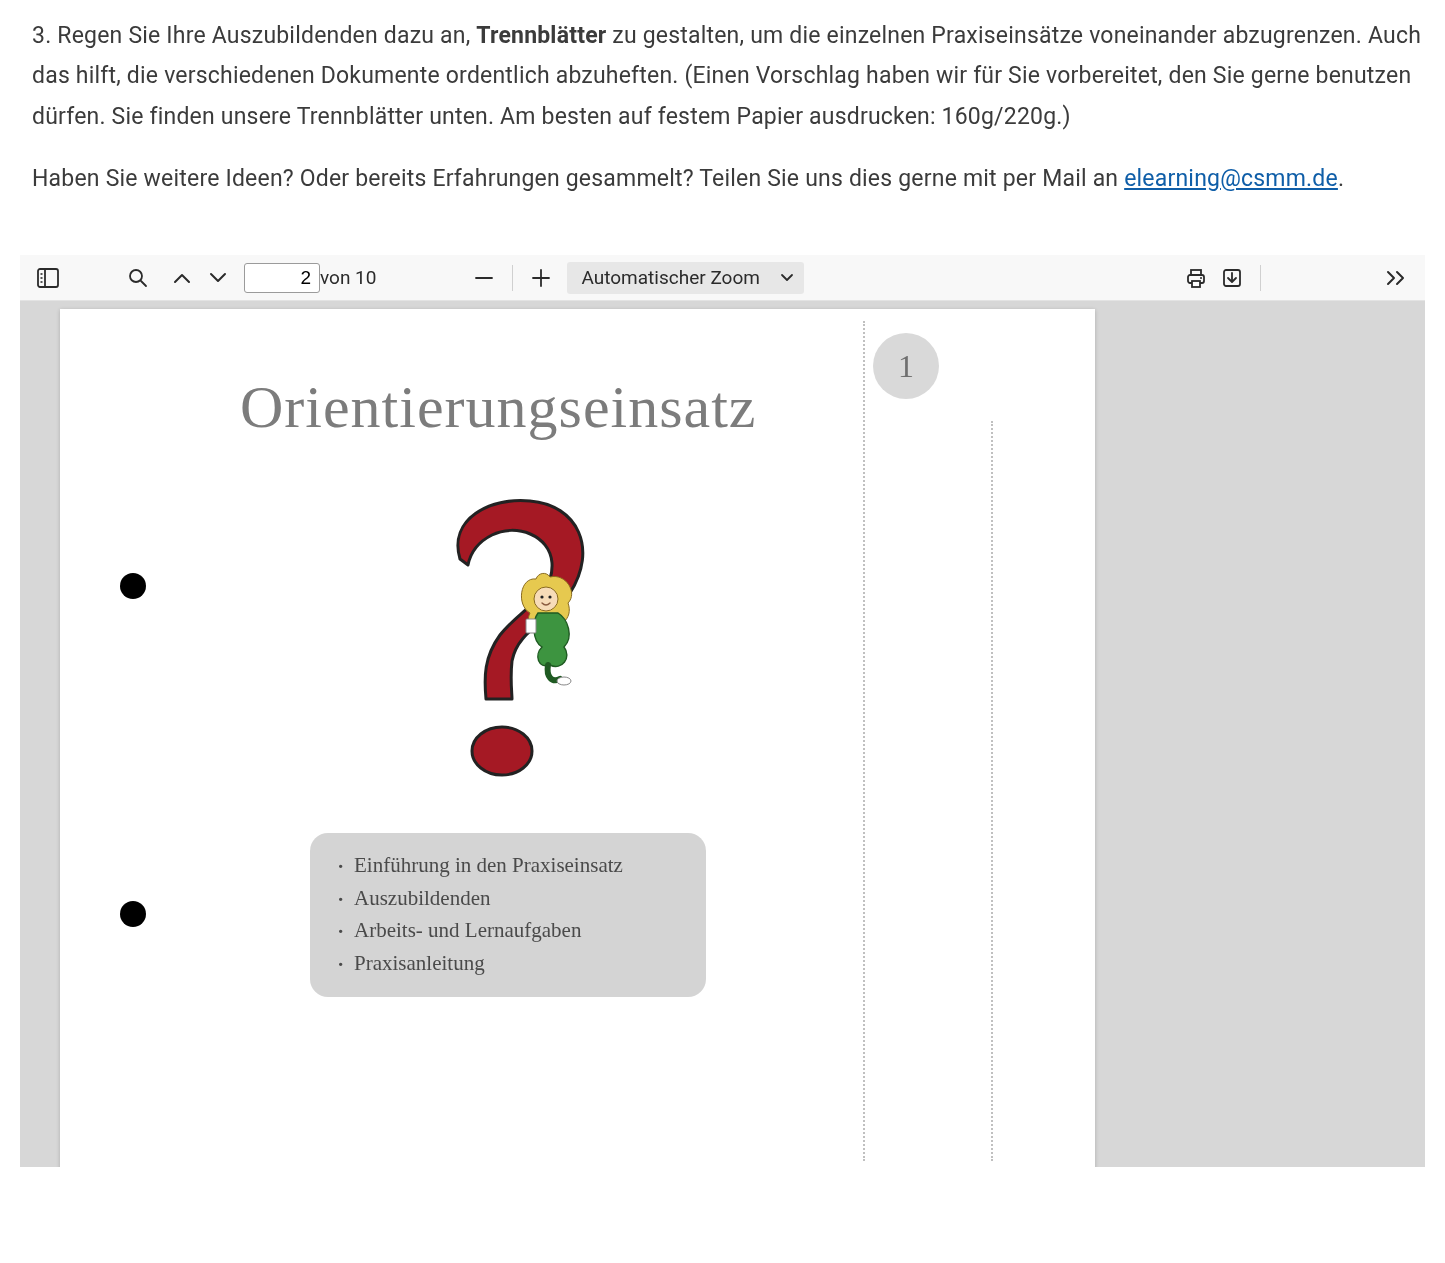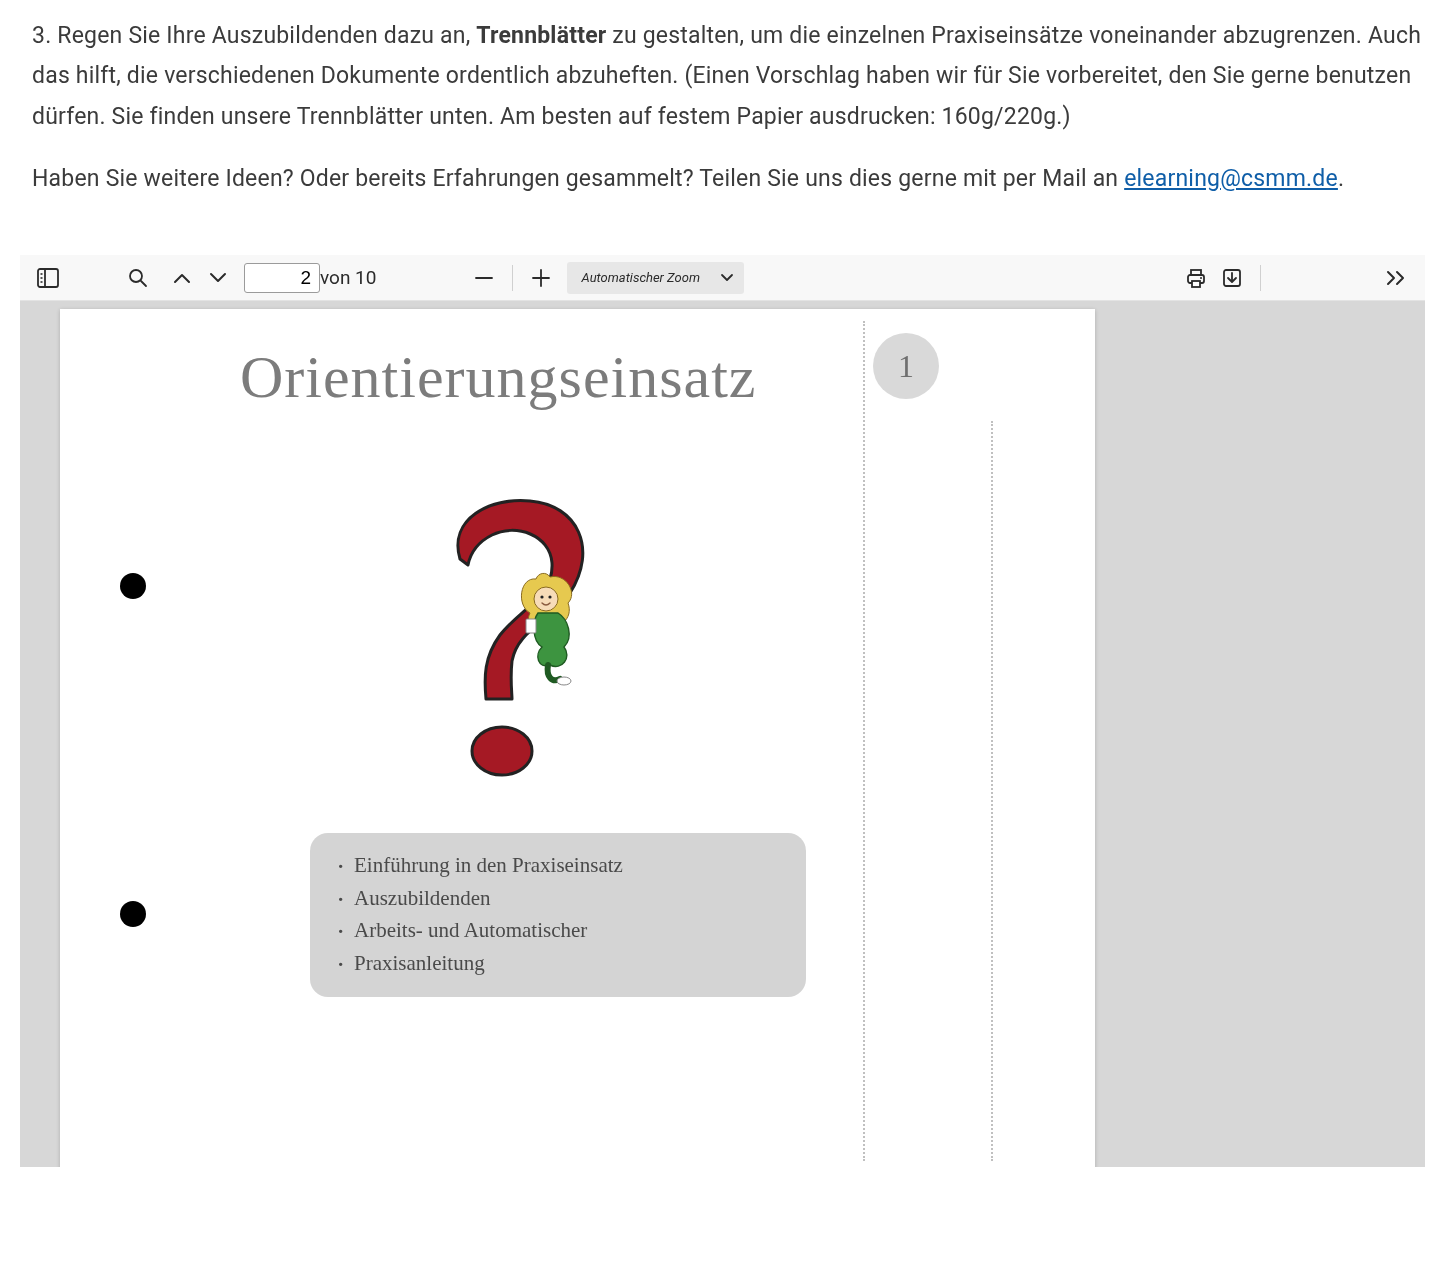--- a/index.html
+++ b/index.html
@@ -71,24 +71,23 @@
     margin: 0 8px 0 0;
     white-space: nowrap;
   }
   .zoom-select {
     height: 32px;
     background: #e7e7e7;
     border-radius: 3px;
     display: flex;
     align-items: center;
     padding: 0 10px 0 14px;
-    font-size: 13px;
+    font-size: 19px;
     color: #2b2b2b;
     gap: 20px;
-    font-style: italic;
   }
   .tb-flex { flex: 1 1 auto; }
 
   
   .page-area {
     background: #d7d7d7;
     padding: 0;
     height: 866px;
     overflow: hidden;
     display: flex;
@@ -97,21 +96,21 @@
   .page {
     background: #fff;
     width: 1035px;
     height: 1400px;
     margin: 8px 0 0 40px;
     box-shadow: 0 1px 4px rgba(0,0,0,0.2);
     position: relative;
   }
   .page-title {
     position: absolute;
-    top: 34px;
+    top: 64px;
     left: 180px;
     font-family: "Comic Sans MS", "Chalkboard SE", cursive;
     font-size: 60px;
     color: #7c7c7c;
     font-weight: 400;
     letter-spacing: 1px;
   }
   .page-badge {
     position: absolute;
     top: 24px;
@@ -161,21 +160,21 @@
     left: 360px;
     width: 200px;
     height: 310px;
   }
 
   
   .bullet-box {
     position: absolute;
     top: 524px;
     left: 250px;
-    width: 496px;
+    width: 396px;
     background: #d4d4d4;
     border-radius: 18px;
     padding: 16px 24px 18px 24px;
   }
   .bullet-box ul {
     list-style: none;
   }
   .bullet-box li {
     font-family: "Comic Sans MS", cursive;
     font-size: 21px;
@@ -346,19 +345,19 @@
           <ellipse cx="36" cy="96" rx="7" ry="4" fill="#fff" stroke="#888" stroke-width="1"></ellipse>
 
           <rect x="-2" y="34" width="10" height="14" rx="1" fill="#fff" stroke="#888" stroke-width="1"></rect>
         </g>
       </svg>
 
       <div class="bullet-box">
         <ul>
           <li>Einführung in den Praxiseinsatz</li>
           <li>Auszubildenden</li>
-          <li>Arbeits- und Automatischer</li>
+          <li>Arbeits- und Lernaufgaben</li>
           <li>Praxisanleitung</li>
         </ul>
       </div>
     </div>
   </div>
 </div>
 
 </body></html>

